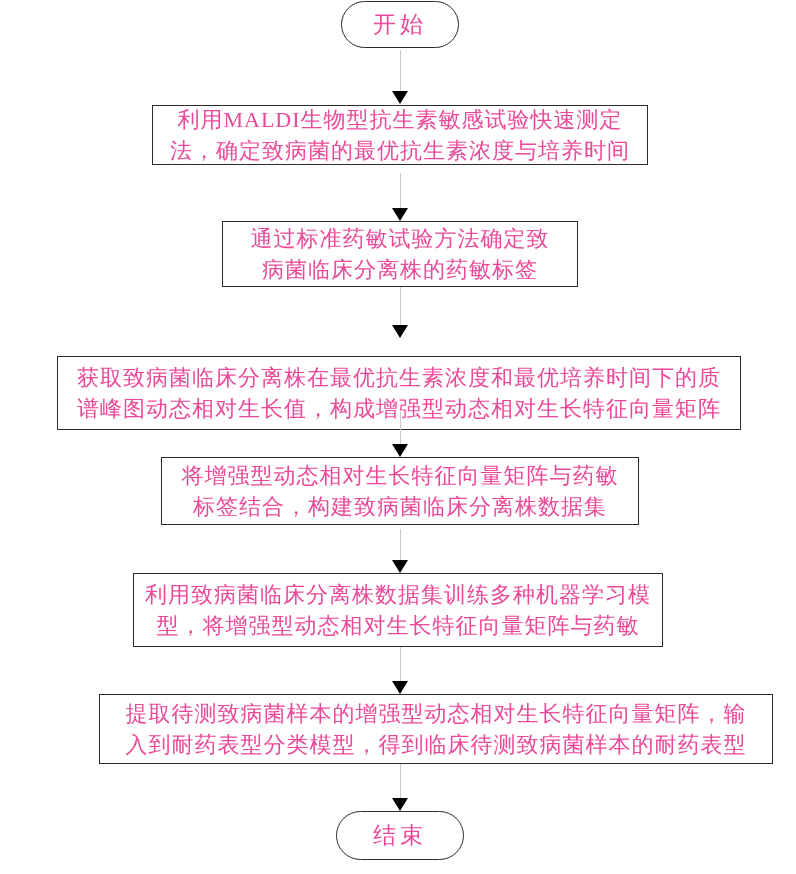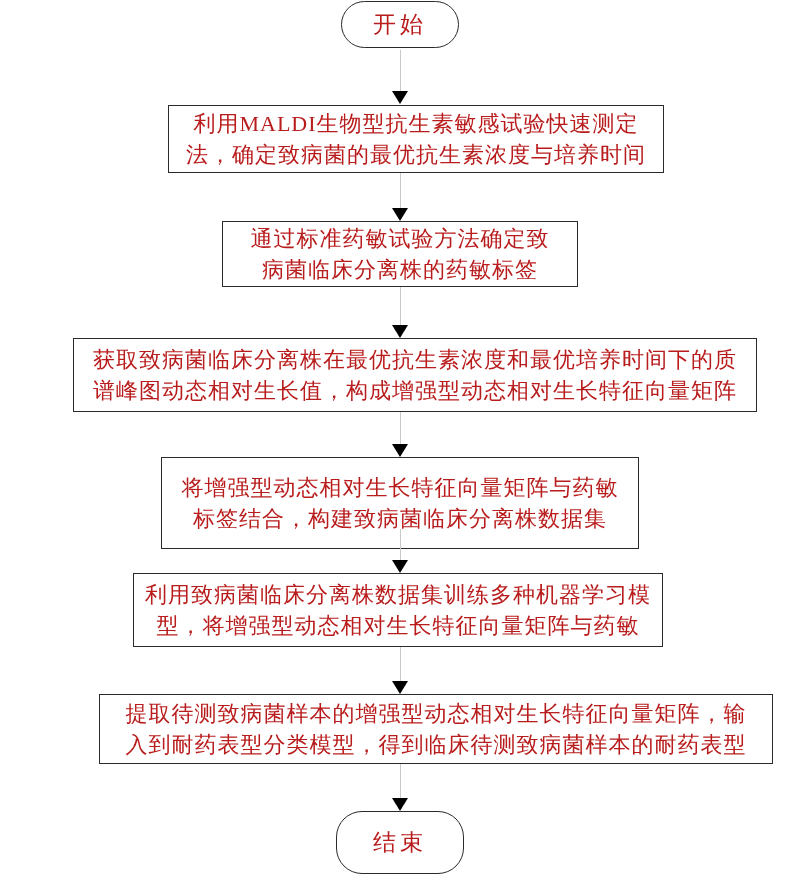--- a/index.html
+++ b/index.html
@@ -6,21 +6,21 @@
     margin: 0;
     padding: 0;
     background: #ffffff;
   }
   #canvas {
     position: relative;
     width: 796px;
     height: 874px;
     background: #ffffff;
     font-family: "Liberation Serif", "DejaVu Serif", serif;
-    color: #b91c1c;
+    color: #ec4899;
     overflow: hidden;
   }
   .node, .step {
     position: absolute;
     box-sizing: border-box;
     border: 1px solid #2b2b2b;
     background: #ffffff;
     display: flex;
     align-items: center;
     justify-content: center;
@@ -69,51 +69,51 @@
 
   <div class="node" style="left:341px; top:1px; width:118px; height:47px;">
     <span class="step-text">开始</span>
   </div>
 
   <div class="connector" style="top:50px; height:54px;">
     <div class="shaft"></div>
     <div class="head"></div>
   </div>
 
-  <div class="step" style="left:168px; top:105px; width:496px; height:68px;">
+  <div class="step" style="left:152px; top:105px; width:496px; height:60px;">
     <span class="step-text">利用MALDI生物型抗生素敏感试验快速测定
 法，确定致病菌的最优抗生素浓度与培养时间</span>
   </div>
 
   <div class="connector" style="top:173px; height:48px;">
     <div class="shaft"></div>
     <div class="head"></div>
   </div>
 
   <div class="step" style="left:222px; top:221px; width:356px; height:66px;align-items:center;">
     <span class="step-text">通过标准药敏试验方法确定致
 病菌临床分离株的药敏标签</span>
   </div>
 
   <div class="connector" style="top:287px; height:51px;">
     <div class="shaft"></div>
     <div class="head"></div>
   </div>
 
-  <div class="step" style="left:57px; top:338px; width:684px; height:74px;margin-left:16px;">
+  <div class="step" style="left:57px; top:356px; width:684px; height:74px;">
     <span class="step-text">获取致病菌临床分离株在最优抗生素浓度和最优培养时间下的质
 谱峰图动态相对生长值，构成增强型动态相对生长特征向量矩阵</span>
   </div>
 
   <div class="connector" style="top:412px; height:45px;">
     <div class="shaft"></div>
     <div class="head"></div>
   </div>
 
-  <div class="step" style="left:161px; top:457px; width:478px; height:92px;">
+  <div class="step" style="left:161px; top:457px; width:478px; height:68px;">
     <span class="step-text">将增强型动态相对生长特征向量矩阵与药敏
 标签结合，构建致病菌临床分离株数据集</span>
   </div>
 
   <div class="connector" style="top:529px; height:44px;">
     <div class="shaft"></div>
     <div class="head"></div>
   </div>
 
   <div class="step" style="left:133px; top:573px; width:530px; height:74px;">
@@ -129,17 +129,17 @@
   <div class="step" style="left:62px; top:694px; width:674px; height:70px;margin-left:37px;">
     <span class="step-text">提取待测致病菌样本的增强型动态相对生长特征向量矩阵，输
 入到耐药表型分类模型，得到临床待测致病菌样本的耐药表型</span>
   </div>
 
   <div class="connector" style="top:764px; height:47px;">
     <div class="shaft"></div>
     <div class="head"></div>
   </div>
 
-  <div class="node" style="left:336px; top:811px; width:128px; height:63px;">
+  <div class="node" style="left:336px; top:811px; width:128px; height:49px;">
     <span class="step-text">结束</span>
   </div>
 
 </div>
 
 </body></html>

